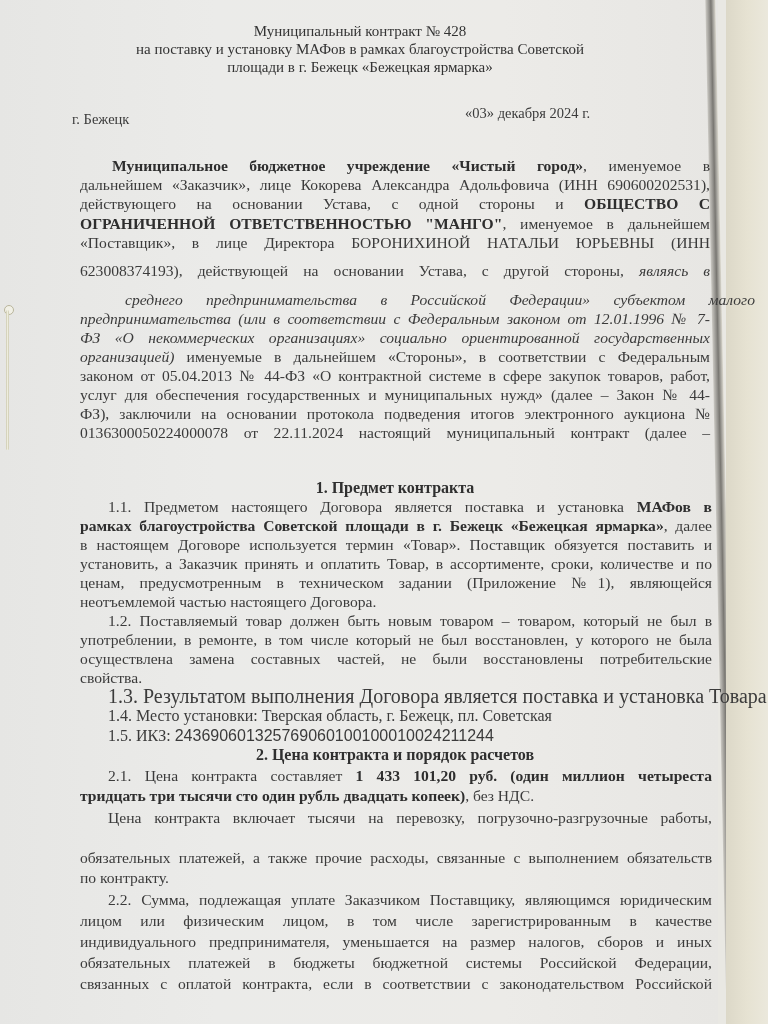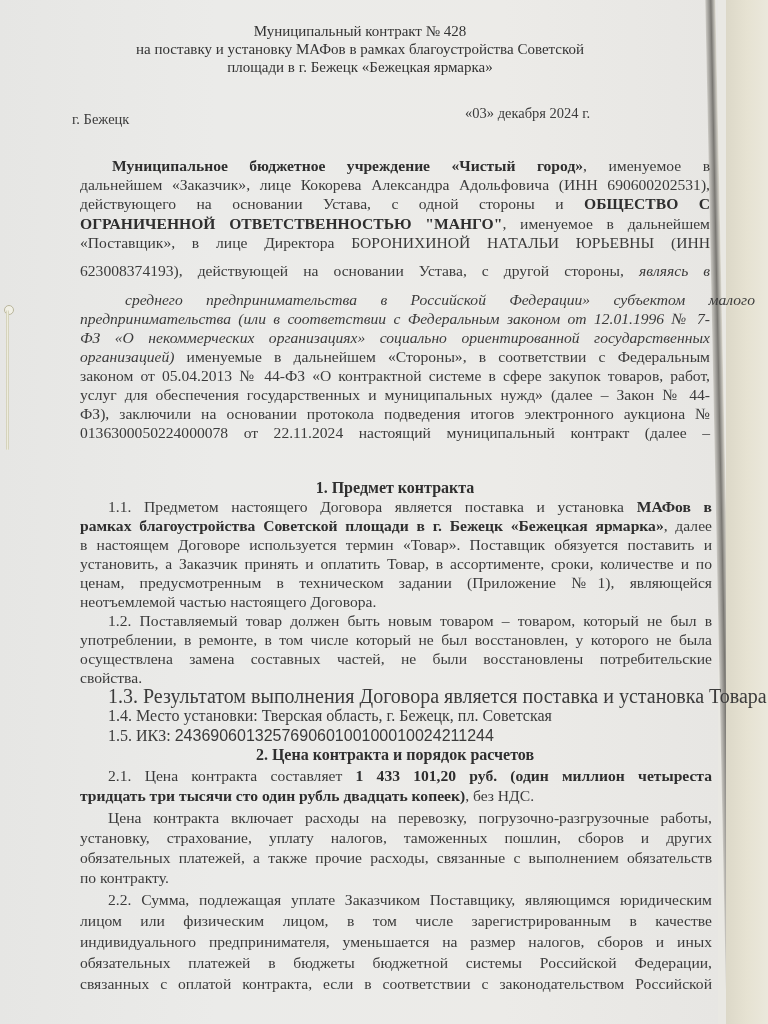--- a/index.html
+++ b/index.html
@@ -110,22 +110,21 @@
     <span>1.5. ИКЗ: </span><span style="font-family:'Liberation Sans','DejaVu Sans',sans-serif;">243690601325769060100100010024211244</span>
   </div>
 
   <div class="line heading center" style="left:0;width:790px;top:745px;">2. Цена контракта и порядок расчетов</div>
   <div class="line just" style="left:108px;width:604px;top:766px;">
     <span>2.1. Цена контракта составляет </span><span class="bold">1 433 101,20 руб. (один миллион четыреста</span>
   </div>
   <div class="line" style="left:80px;top:786px;">
     <span class="bold">тридцать три тысячи сто один рубль двадцать копеек)</span><span>, без НДС.</span>
   </div>
-  <div class="line just" style="left:108px;width:604px;top:808px;">Цена контракта включает расходы на перевозку, погрузочно-разгрузочные работы,</div>
-  <div class="line just" style="left:80px;width:632px;top:828px;">установку, страхование, уплату налогов, таможенных пошлин, сборов и других</div>
+  <div class="line just" style="left:108px;width:604px;top:808px;">Цена контракта включает тысячи на перевозку, погрузочно-разгрузочные работы,</div>
   <div class="line just" style="left:80px;width:632px;top:848px;">обязательных платежей, а также прочие расходы, связанные с выполнением обязательств</div>
   <div class="line" style="left:80px;top:868px;">по контракту.</div>
 
   <div class="line just" style="left:108px;width:604px;top:890px;">2.2. Сумма, подлежащая уплате Заказчиком Поставщику, являющимся юридическим</div>
   <div class="line just" style="left:80px;width:632px;top:911px;">лицом или физическим лицом, в том числе зарегистрированным в качестве</div>
   <div class="line just" style="left:80px;width:632px;top:932px;">индивидуального предпринимателя, уменьшается на размер налогов, сборов и иных</div>
   <div class="line just" style="left:80px;width:632px;top:953px;">обязательных платежей в бюджеты бюджетной системы Российской Федерации,</div>
   <div class="line just" style="left:80px;width:632px;top:974px;">связанных с оплатой контракта, если в соответствии с законодательством Российской</div>
 </div>
 

